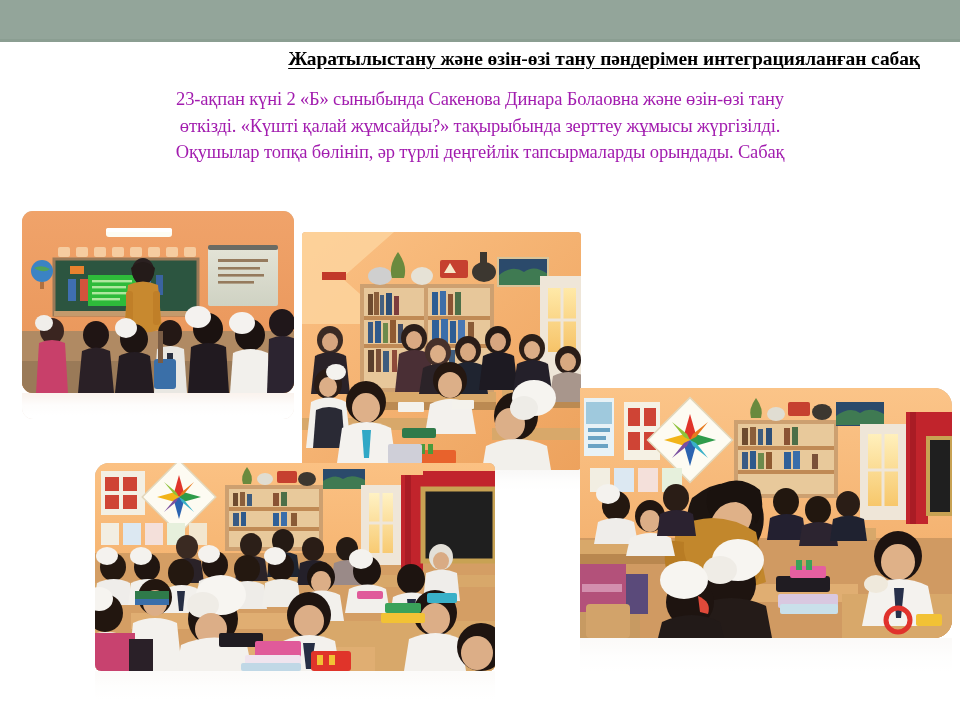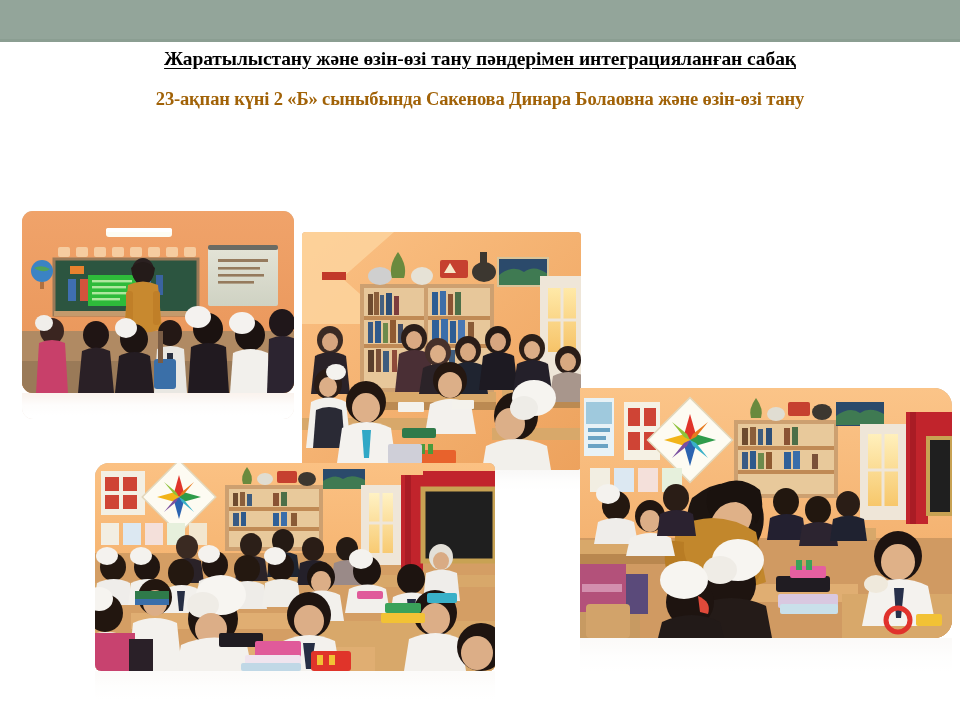--- a/index.html
+++ b/index.html
@@ -25,38 +25,38 @@
   #topbar-line {
     position: absolute; left: 0; top: 39px;
     width: 960px; height: 3px;
     background: #8b9e92;
   }
 
   
   #title {
     position: absolute; left: 40px; top: 47px;
     width: 880px;
-    text-align: center;
+    text-align: right;
     font-size: 19.5px;
     font-weight: bold;
     color: #000000;
     letter-spacing: -0.1px;
     line-height: 24px;
     white-space: nowrap;
   }
   #title span.u { text-decoration: underline; text-underline-offset: 3px; }
 
   
   #body-text {
     position: absolute; left: 28px; top: 86px;
     width: 904px;
     text-align: center;
     font-size: 18.5px;
-    font-weight: bold;
-    color: #a16207;
+    font-weight: normal;
+    color: #a21caf;
     line-height: 26.5px;
     letter-spacing: -0.15px;
   }
 
   
   .photo {
     position: absolute;
     overflow: hidden;
     background: #c9b39c;
   }
@@ -99,20 +99,22 @@
 
   <div id="topbar"></div>
   <div id="topbar-line"></div>
 
   <div id="title">
     <span class="u">Жаратылыстану  және  өзін-өзі тану пәндерімен интеграцияланған сабақ</span>
   </div>
 
   <div id="body-text">
     <div>23-ақпан  күні  2 «Б» сыныбында  Сакенова Динара Болаовна   және өзін-өзі тану</div>
+    <div>өткізді.  «Күшті қалай жұмсайды?»  тақырыбында  зерттеу жұмысы жүргізілді.</div>
+    <div>Оқушылар  топқа бөлініп, әр түрлі деңгейлік тапсырмаларды орындады.  Сабақ</div>
   </div>
 
   <div id="photo1" class="photo">
     <svg class="scene" viewBox="0 0 272 182" preserveAspectRatio="none">
       <defs>
         <linearGradient id="p1wall" x1="0" y1="0" x2="0" y2="1">
           <stop offset="0" stop-color="#f0a36a"></stop>
             <stop offset="1" stop-color="#e89457"></stop>
         </linearGradient>
         <linearGradient id="p1scr" x1="0" y1="0" x2="0" y2="1">

